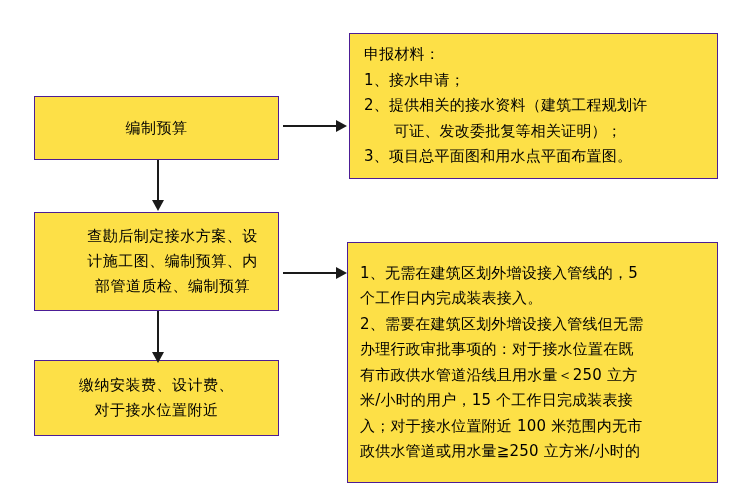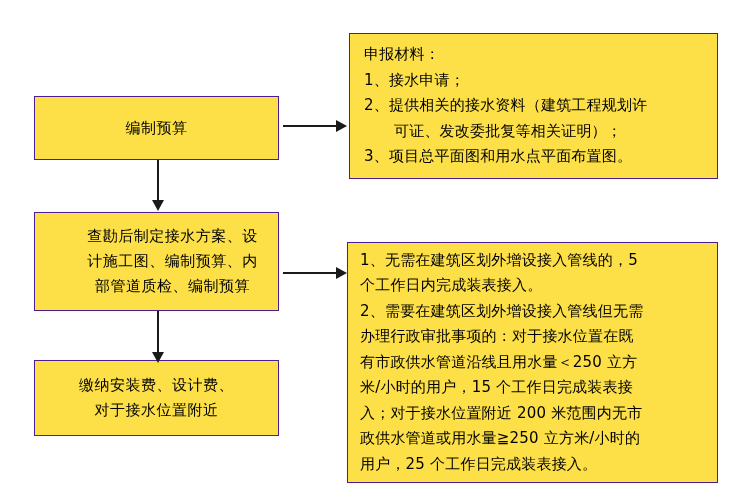--- a/index.html
+++ b/index.html
@@ -130,23 +130,22 @@
   </div>
 
   <div class="node" style="left:347px; top:219px; width:371px; height:241px;margin-top:23px;">
     <div class="note-inner" style="padding:6px 8px 6px 12px;">
       <div class="note-line">1、无需在建筑区划外增设接入管线的，5</div>
       <div class="note-line">个工作日内完成装表接入。</div>
       <div class="note-line">2、需要在建筑区划外增设接入管线但无需</div>
       <div class="note-line">办理行政审批事项的：对于接水位置在既</div>
       <div class="note-line">有市政供水管道沿线且用水量＜250 立方</div>
       <div class="note-line">米/小时的用户，15 个工作日完成装表接</div>
-      <div class="note-line">入；对于接水位置附近 200 米范围内无市</div>
+      <div class="note-line">入；对于接水位置附近 100 米范围内无市</div>
       <div class="note-line">政供水管道或用水量≧250 立方米/小时的</div>
-      <div class="note-line">用户，25 个工作日完成装表接入。</div>
     </div>
   </div>
 
   <div class="h-conn" style="left:283px; top:125px; width:64px; height:2px;">
     <div class="h-stem" style="width:55px;"></div>
     <div class="h-head" style="left:53px;"></div>
   </div>
 
   <div class="v-conn" style="left:157px; top:160px; width:2px; height:52px;">
     <div class="v-stem" style="height:42px;"></div>

